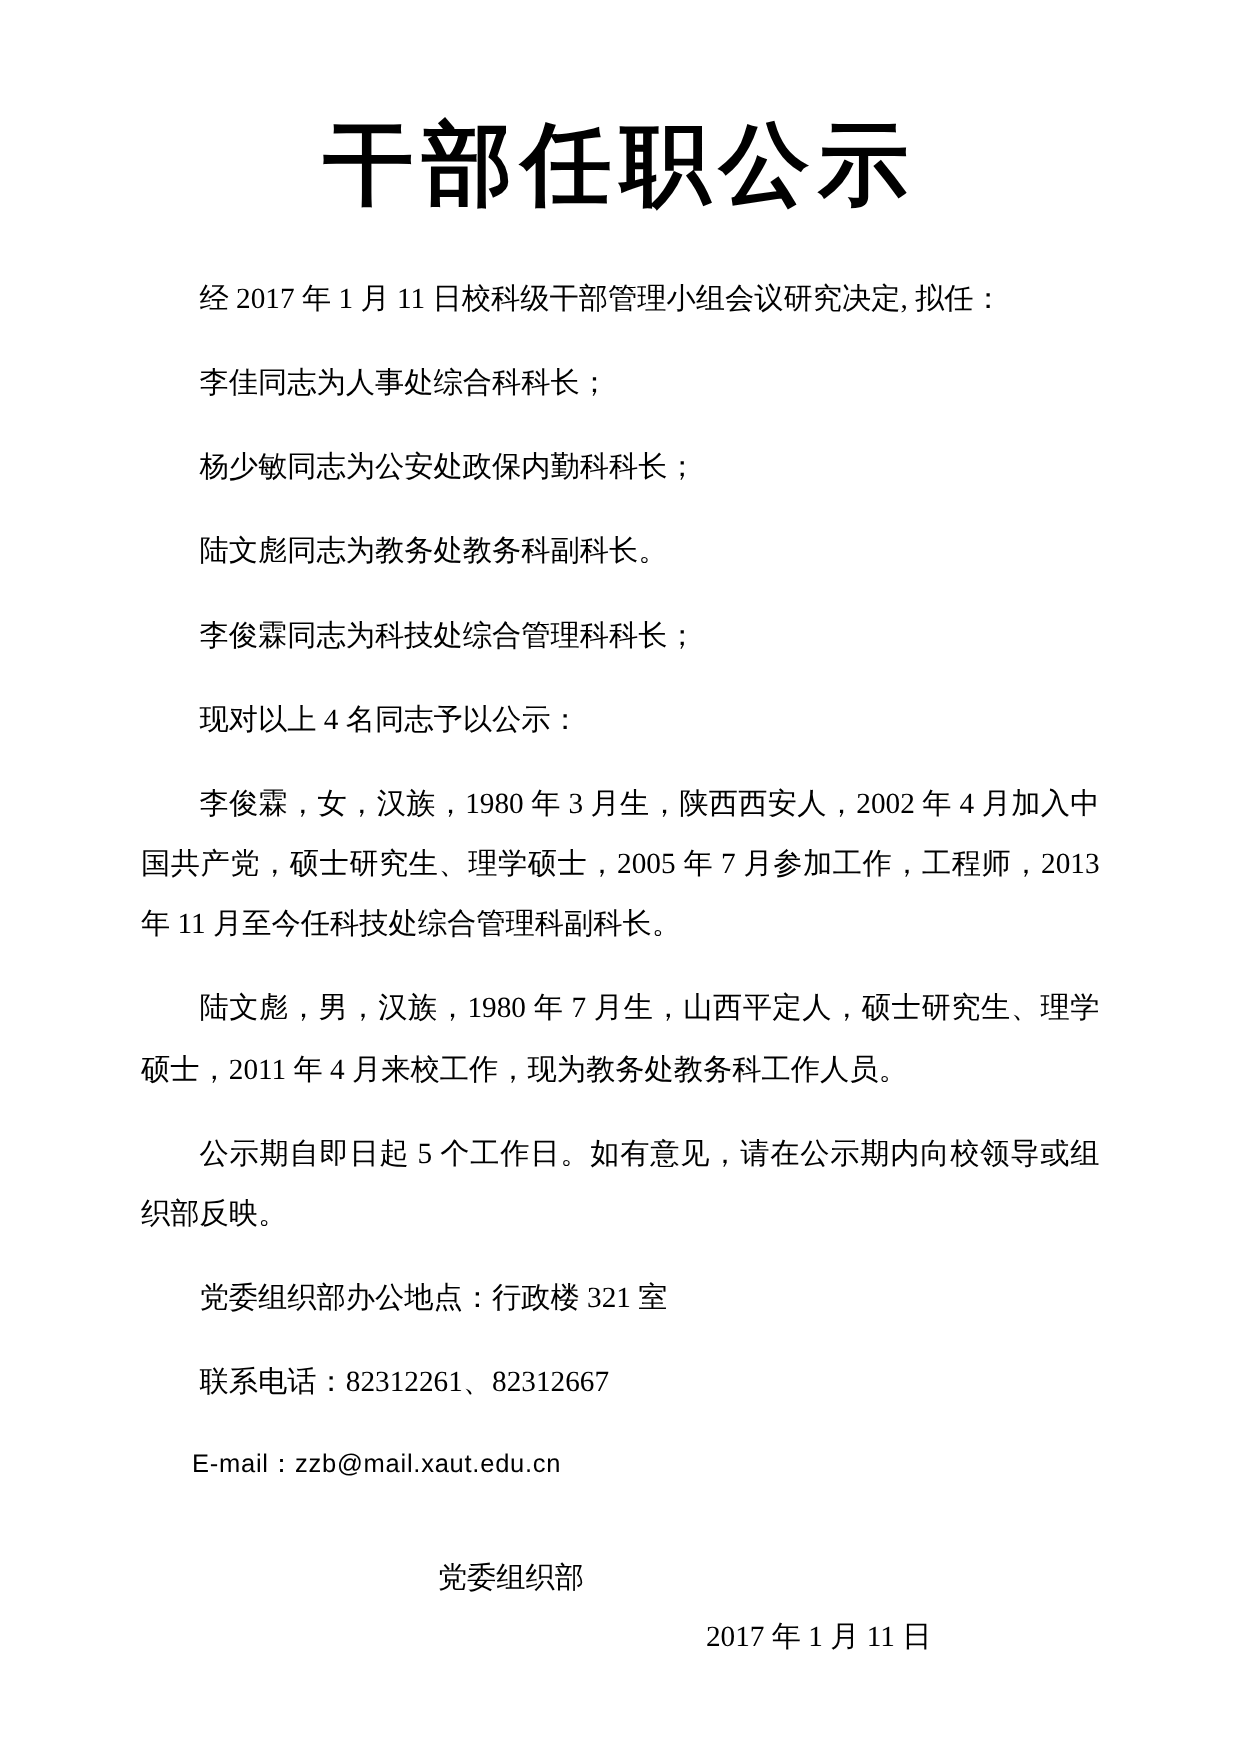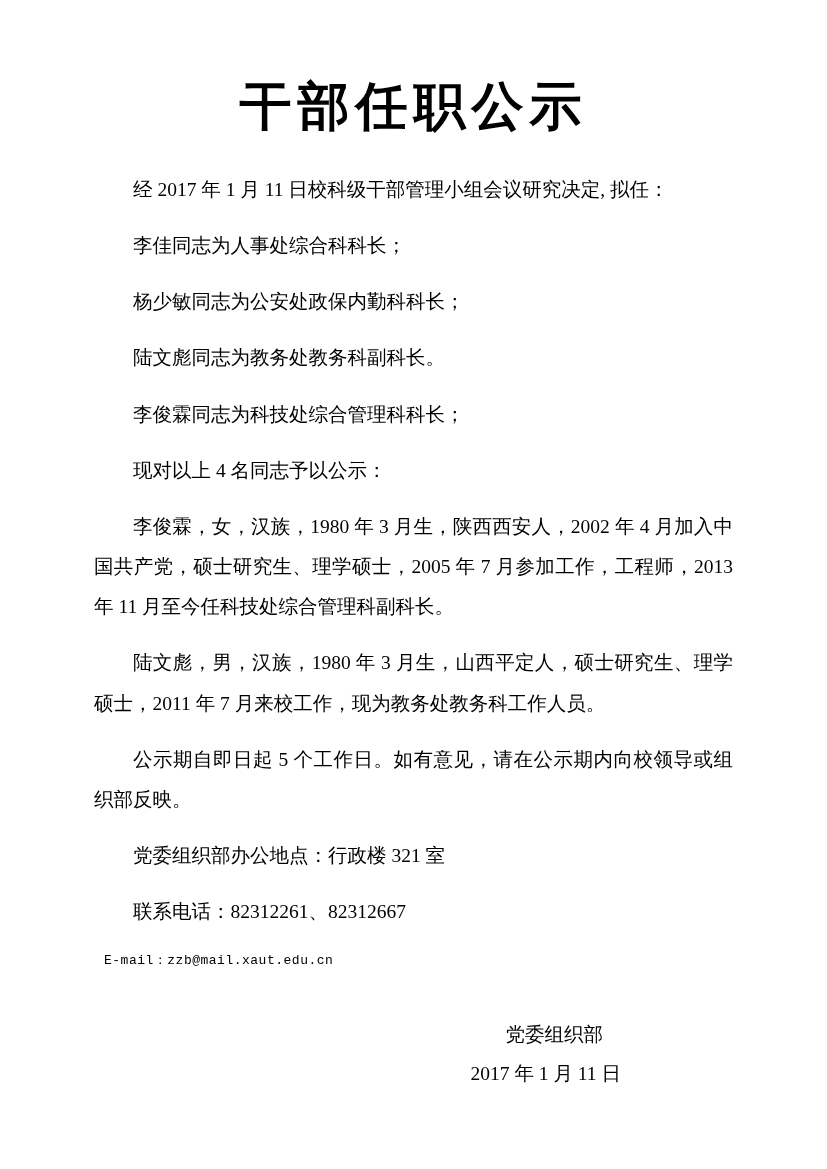--- a/index.html
+++ b/index.html
@@ -19,72 +19,73 @@
     width: 827px;
     height: 1169px;
     box-sizing: border-box;
     padding: 55px 78px 40px 78px;
     position: relative;
   }
   .doc-title {
     text-align: center;
     font-family: "DejaVu Serif", "Liberation Serif", serif;
     font-weight: bold;
-    font-size: 52px;
+    font-size: 60px;
     letter-spacing: 6px;
     line-height: 1.25;
     margin: 18px 0 32px 0;
   }
   .body-block {
     font-size: 19.5px;
     line-height: 2.06;
   }
   .para {
     text-indent: 2em;
     margin: 16px;
     text-align: justify;
     text-justify: inter-ideograph;
   }
   .para-mono {
     text-indent: 2em;
-    margin: 0;
-    font-family: Liberation Mono, monospace;
-    font-size: 13px;
+    margin: 16px;
+    font-family: Liberation Sans, sans-serif;
+    font-size: 17px;
     letter-spacing: 0.5px;
   }
   .sign-block {
     margin-top: 40px;
     font-size: 19.5px;
     line-height: 2.0;
     padding-right: 128px;
     text-align: right;
   }
   .sign-line {
     display: block;
   }
   .sign-line.dept {
     padding-right: 18px;
+    text-align: center;
   }
 </style>
 </head>
 <body>
 
 <div class="page">
 
   <h1 class="doc-title">干部任职公示</h1>
 
   <div class="body-block">
     <p class="para">经 2017 年 1 月 11 日校科级干部管理小组会议研究决定, 拟任：</p>
     <p class="para">李佳同志为人事处综合科科长；</p>
     <p class="para">杨少敏同志为公安处政保内勤科科长；</p>
     <p class="para">陆文彪同志为教务处教务科副科长。</p>
     <p class="para">李俊霖同志为科技处综合管理科科长；</p>
     <p class="para">现对以上 4 名同志予以公示：</p>
     <p class="para">李俊霖，女，汉族，1980 年 3 月生，陕西西安人，2002 年 4 月加入中国共产党，硕士研究生、理学硕士，2005 年 7 月参加工作，工程师，2013 年 11 月至今任科技处综合管理科副科长。</p>
-    <p class="para">陆文彪，男，汉族，1980 年 3 月生，山西平定人，硕士研究生、理学硕士，2011 年 7 月来校工作，现为教务处教务科工作人员。</p>
+    <p class="para">陆文彪，男，汉族，1980 年 7 月生，山西平定人，硕士研究生、理学硕士，2011 年 4 月来校工作，现为教务处教务科工作人员。</p>
     <p class="para">公示期自即日起 5 个工作日。如有意见，请在公示期内向校领导或组织部反映。</p>
     <p class="para">党委组织部办公地点：行政楼 321 室</p>
     <p class="para">联系电话：82312261、82312667</p>
     <p class="para-mono">E-mail：zzb@mail.xaut.edu.cn</p>
   </div>
 
   <div class="sign-block">
     <span class="sign-line dept">党委组织部</span>
     <span class="sign-line">2017 年 1 月 11 日</span>
   </div>

